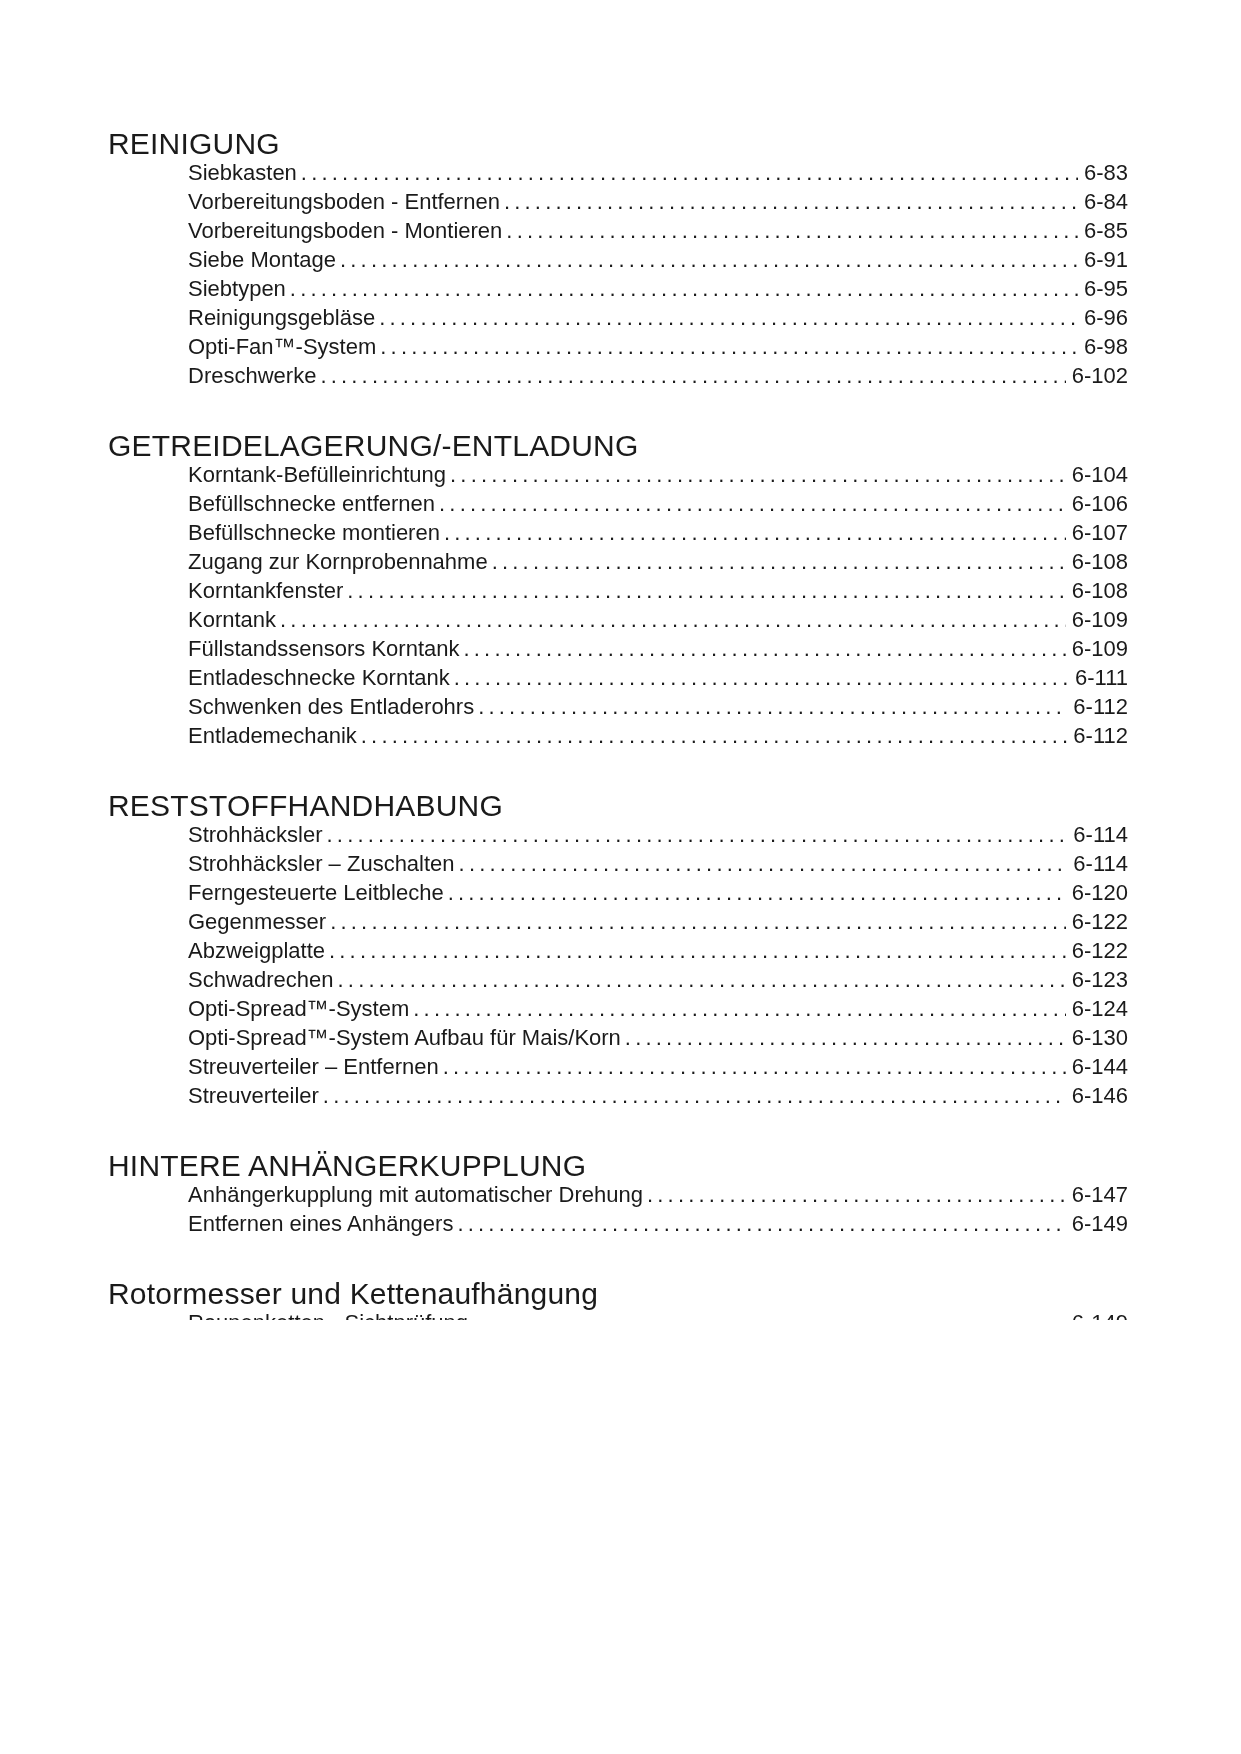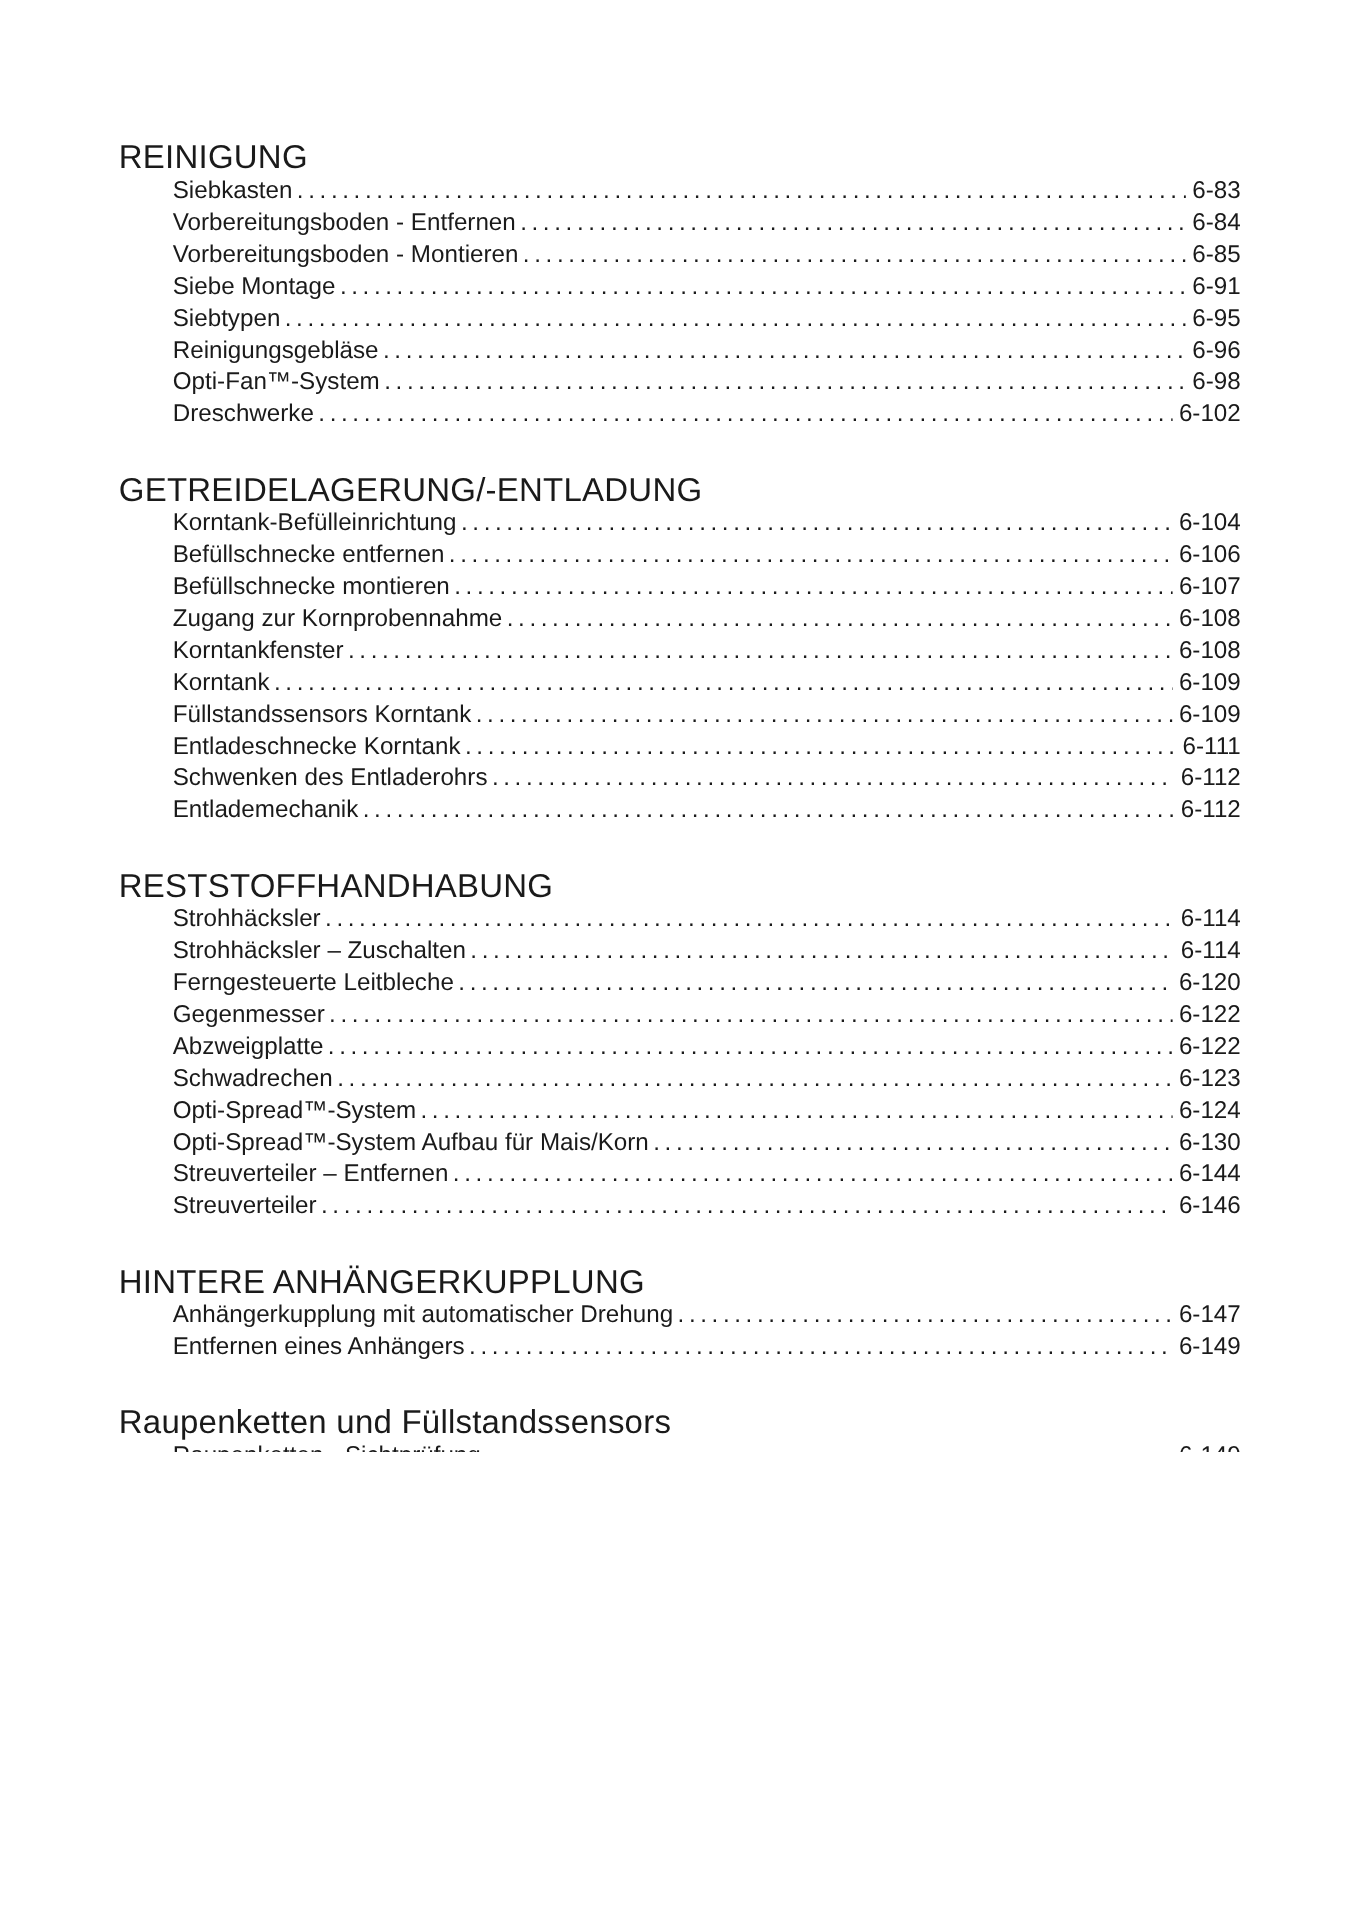--- a/index.html
+++ b/index.html
@@ -22,21 +22,21 @@
   .toc-section { margin-top: 38px; }
   .toc-section:first-child { margin-top: 0; }
   .heading {
     font-size: 30px;
     line-height: 36px;
     font-weight: 400;
     letter-spacing: 0.2px;
     white-space: nowrap;
   }
   .entries {
-    margin-left: 49px;
+    margin-left: 80px;
     margin-top: -4px;
   }
   .row {
     display: flex;
     align-items: baseline;
     font-size: 22px;
     line-height: 29px;
     white-space: nowrap;
   }
   .title { flex: 0 0 auto; }
@@ -266,21 +266,21 @@
 
   <div class="row">
     <span class="title">Entfernen eines Anhängers</span>
     <span class="leader"></span>
     <span class="pnum">6-149</span>
   </div>
 </div>
   </section>
 
   <section class="toc-section">
-    <h2 class="heading">Raupenketten und Füllstandssensors</h2>
+    <h2 class="heading">Rotormesser und Kettenaufhängung</h2>
     <div class="entries">
   <div class="row">
     <span class="title">Raupenketten - Sichtprüfung</span>
     <span class="leader"></span>
     <span class="pnum">6-149</span>
   </div>
 </div>
   </section>
 </div>
   <div class="footer-rule"></div>

